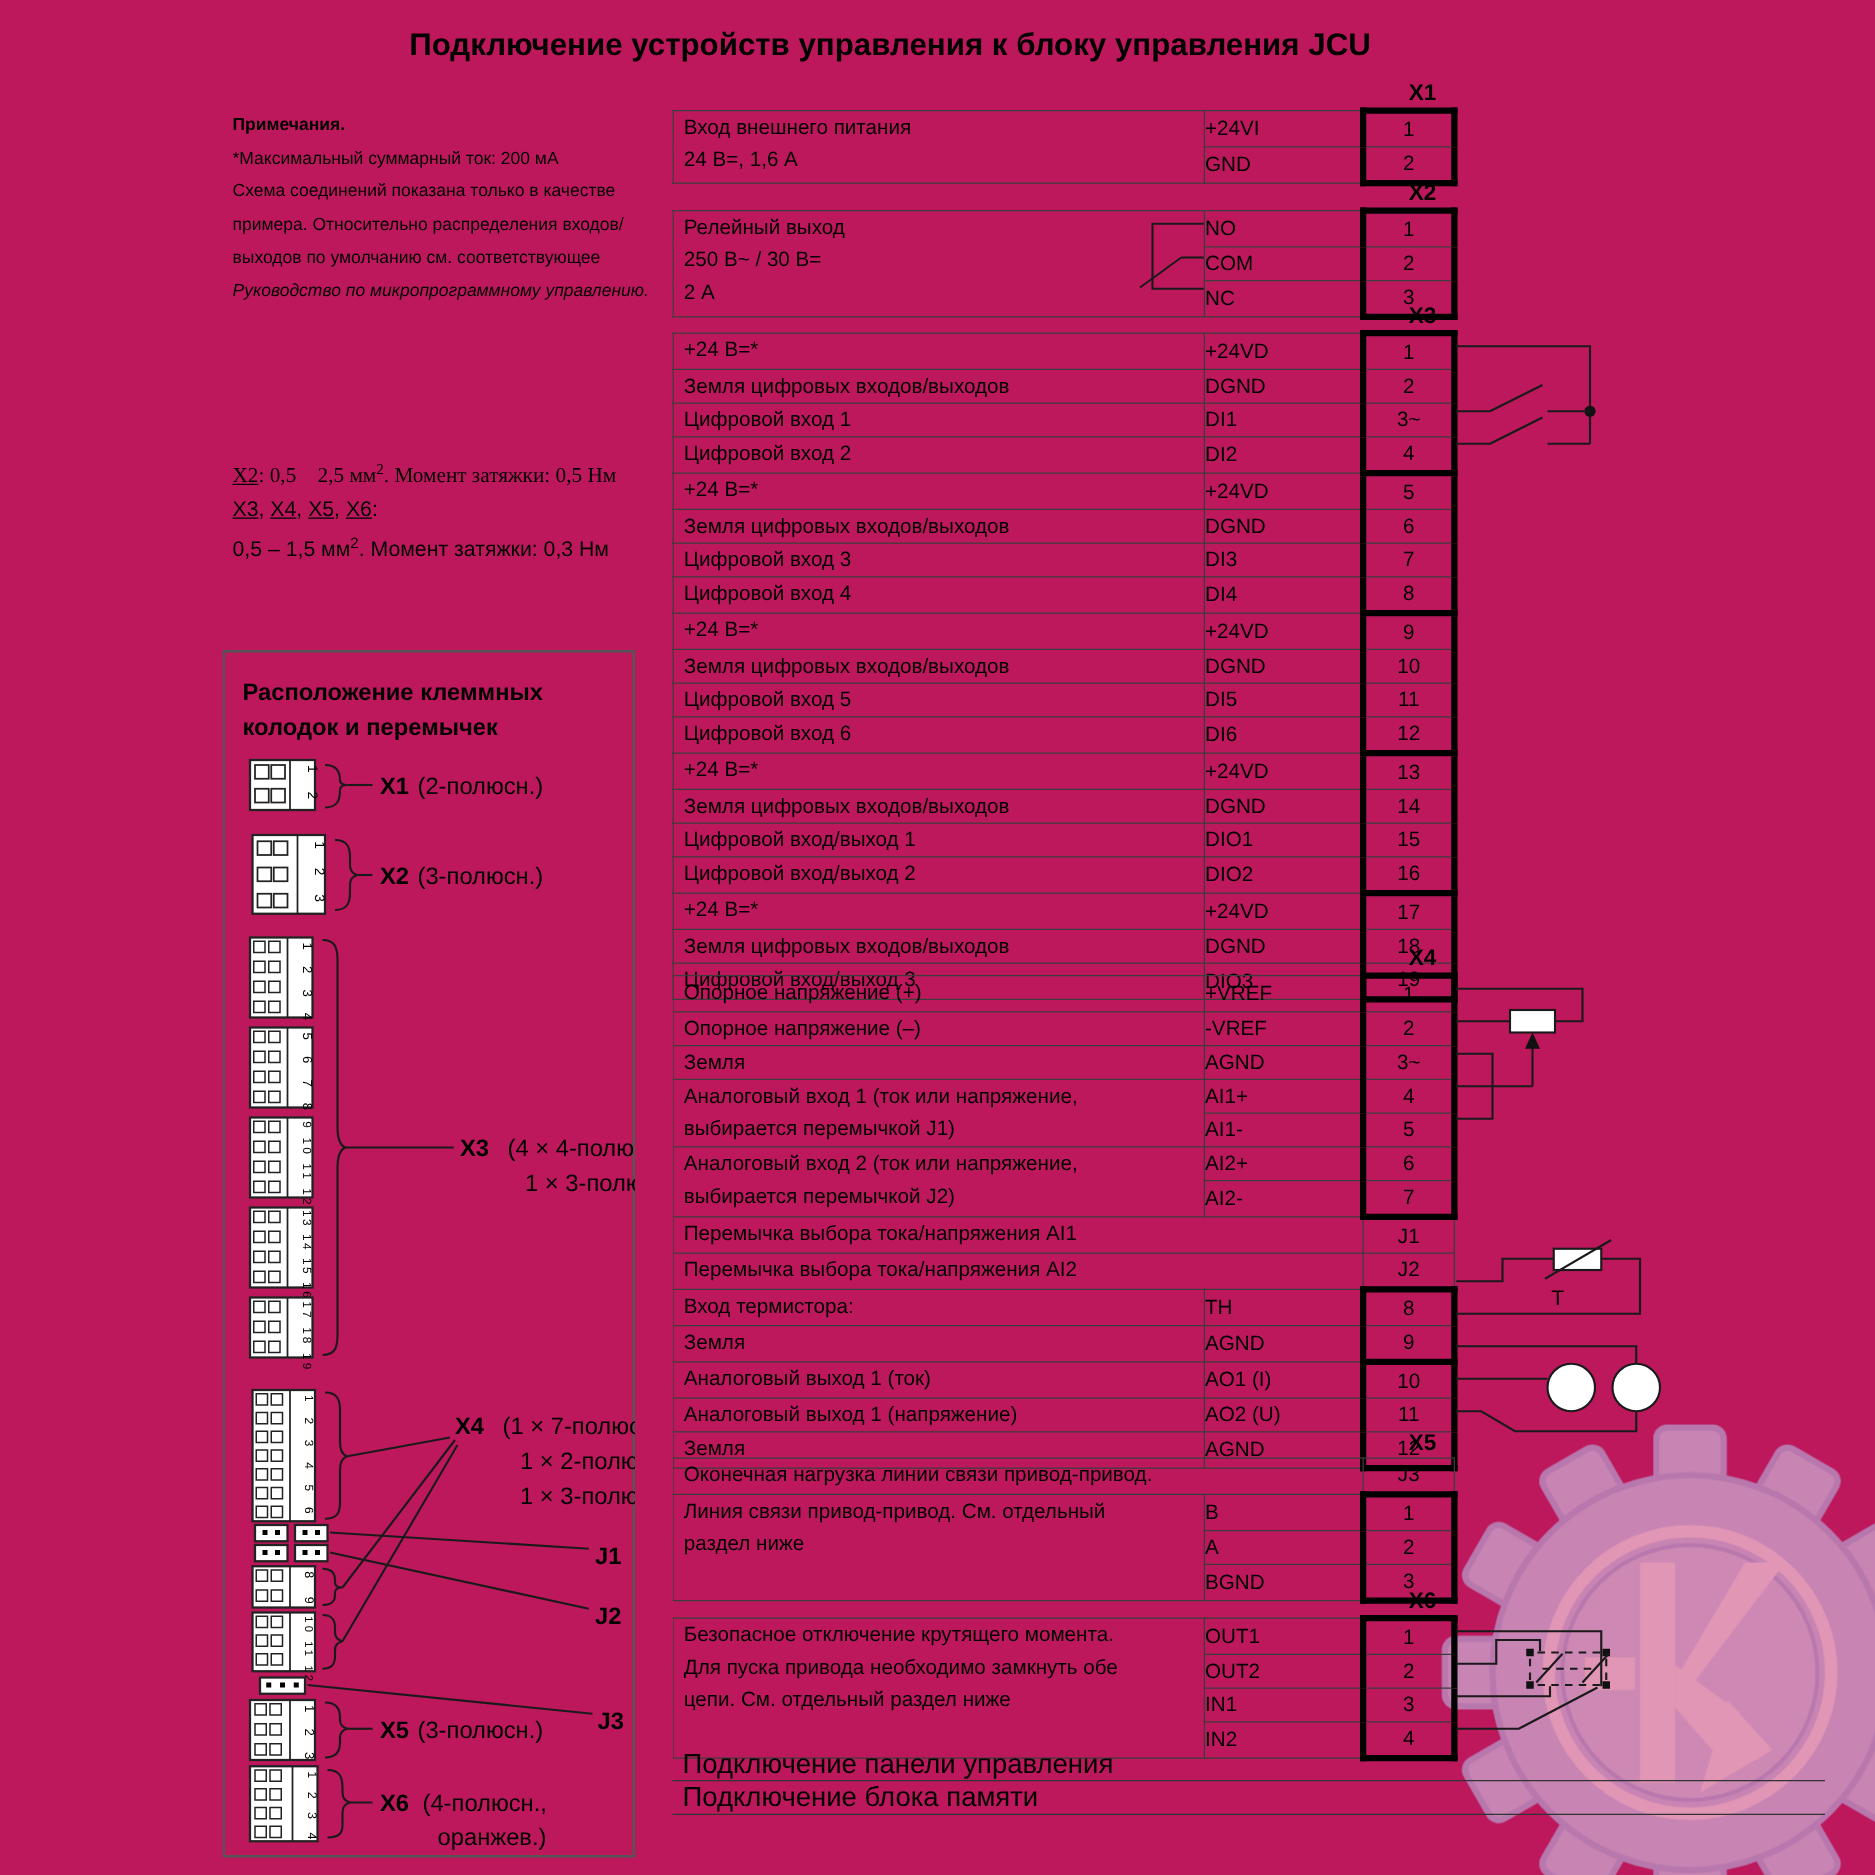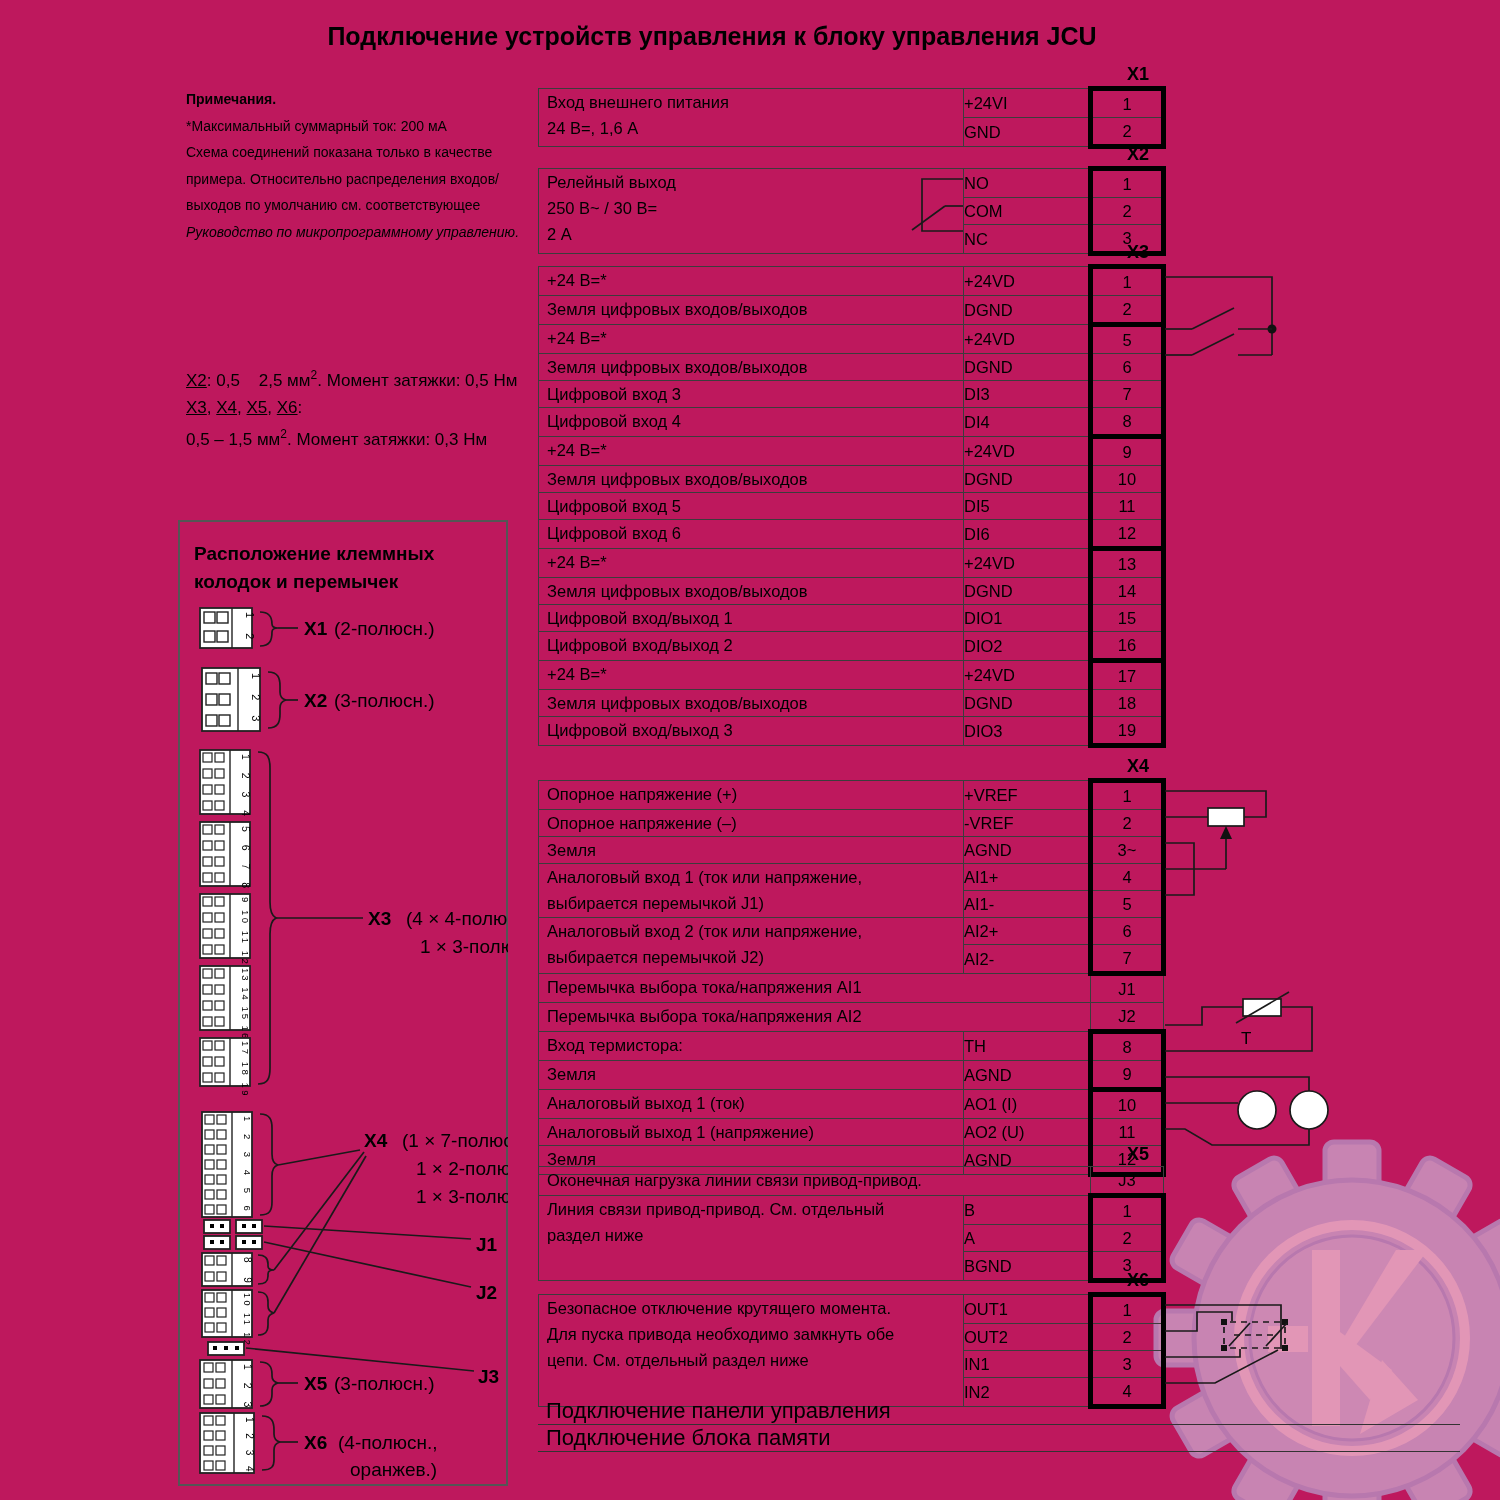--- a/index.html
+++ b/index.html
@@ -13,21 +13,21 @@
   
   #notes { left:186px; top:86px; width:352px; font-size:14px; line-height:26.5px; }
   #notes .hd { font-weight:bold; }
   .it { font-style:italic; }
 
   
   #wirenote { left:186px; top:362px; width:365px; font-size:17px; line-height:27px; }
   #wirenote .hd { font-weight:bold; }
   .u { text-decoration:underline; }
   sup { font-size:12px; }
-  .keepsp { white-space:pre-wrap; }
+  .keepsp { white-space:pre-wrap;font-family:Liberation Serif, serif; }
 
   
   .tsec { position:absolute; left:538px; }
   .tbl-hdr { width:625px; box-sizing:border-box; text-align:right; padding-right:14px;
              font-weight:bold; font-size:18px; height:22px; line-height:20px; }
   table.term { border-collapse:collapse; table-layout:fixed; width:625px; }
   table.term col.c1 { width:425px; } table.term col.c2 { width:127px; } table.term col.c3 { width:73px; }
   .term td { border:1.4px solid #3c3c3c; height:26px; padding:0; font-size:16.5px;
              line-height:26px; overflow:hidden; }
   .term td.d  { padding-left:8px; vertical-align:top; white-space:nowrap; }
@@ -168,20 +168,30 @@
       <tbody>
           <tr>
             <td class="d">+24 В=*</td>
             <td class="s">+24VD</td>
             <td class="p gt">1</td>
           </tr>
       <tr>
             <td class="d">Земля цифровых входов/выходов</td>
             <td class="s">DGND</td>
             <td class="p">2</td>
+          </tr>
+      <tr>
+            <td class="d">Цифровой вход 1</td>
+            <td class="s">DI1</td>
+            <td class="p">3~</td>
+          </tr>
+      <tr>
+            <td class="d">Цифровой вход 2</td>
+            <td class="s">DI2</td>
+            <td class="p gb">4</td>
           </tr>
       <tr>
             <td class="d">+24 В=*</td>
             <td class="s">+24VD</td>
             <td class="p gt">5</td>
           </tr>
       <tr>
             <td class="d">Земля цифровых входов/выходов</td>
             <td class="s">DGND</td>
             <td class="p">6</td>

